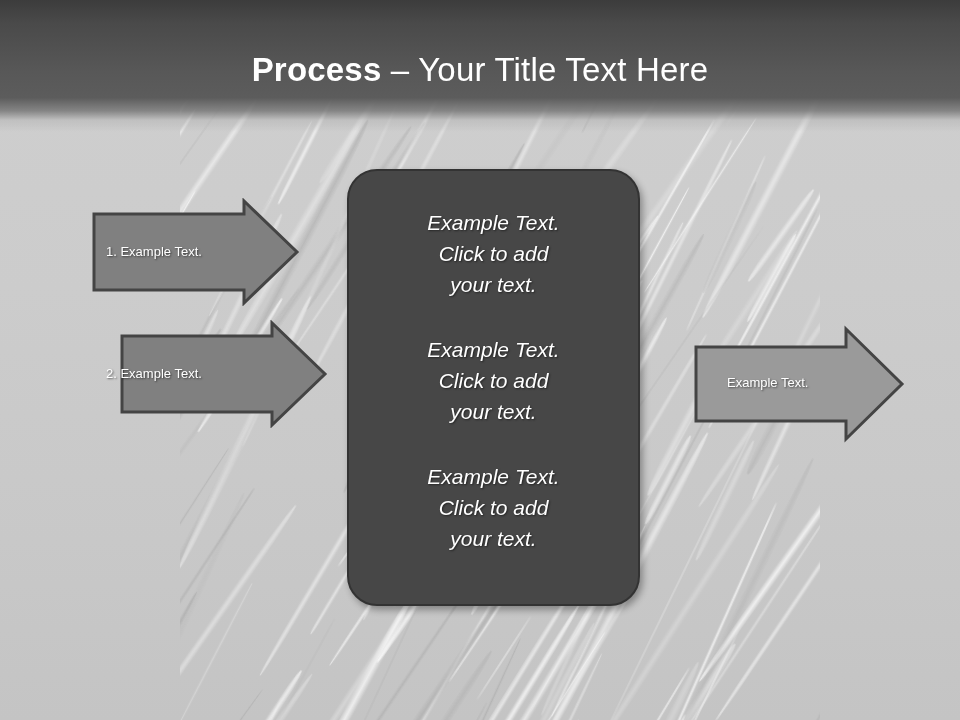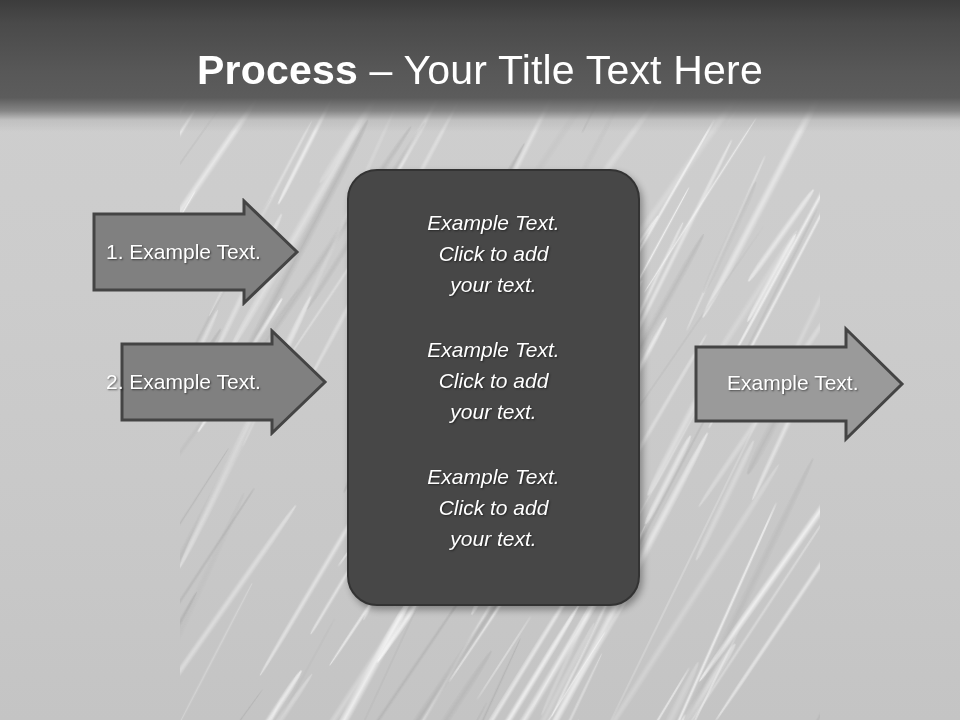--- a/index.html
+++ b/index.html
@@ -76,47 +76,47 @@
         rgba(120,120,120,.85) 84%,
         rgba(175,175,175,.45) 91%,
         rgba(203,203,203,0) 100%);
   }
   .header-title {
     position: absolute;
     left: 0; top: 50px;
     width: 960px;
     text-align: center;
     color: #ffffff;
-    font-size: 41px;
+    font-size: 33px;
     line-height: 40px;
     letter-spacing: .2px;
     white-space: pre;
   }
   .header-title .bold { font-weight: bold; }
   .header-title .light { font-weight: normal; }
 
   
   .arrow {
     position: absolute;
     display: flex;
     align-items: center;
   }
   .arrow svg { display: block; }
   .arrow .arrow-label {
     position: absolute;
     color: #ffffff;
-    font-size: 21px;
+    font-size: 13px;
     line-height: 20px;
     white-space: nowrap;
     text-shadow: 1px 1px 2px rgba(0,0,0,.55);
   }
 
   .arrow-left  { left: 92px;  width: 208px; height: 108px; }
   .arrow-left.a1 { top: 198px; }
-  .arrow-left.a2 { top: 328px; padding-left: 28px; }
+  .arrow-left.a2 { top: 320px; padding-left: 28px; }
   .arrow-left.a3 { top: 458px; }
   .arrow-left .arrow-label {
     left: 14px;
     top: 44px;
   }
 
   .arrow-right { left: 693px; top: 325px; width: 212px; height: 118px; }
   .arrow-right .arrow-label {
     left: 34px;
     top: 48px;

